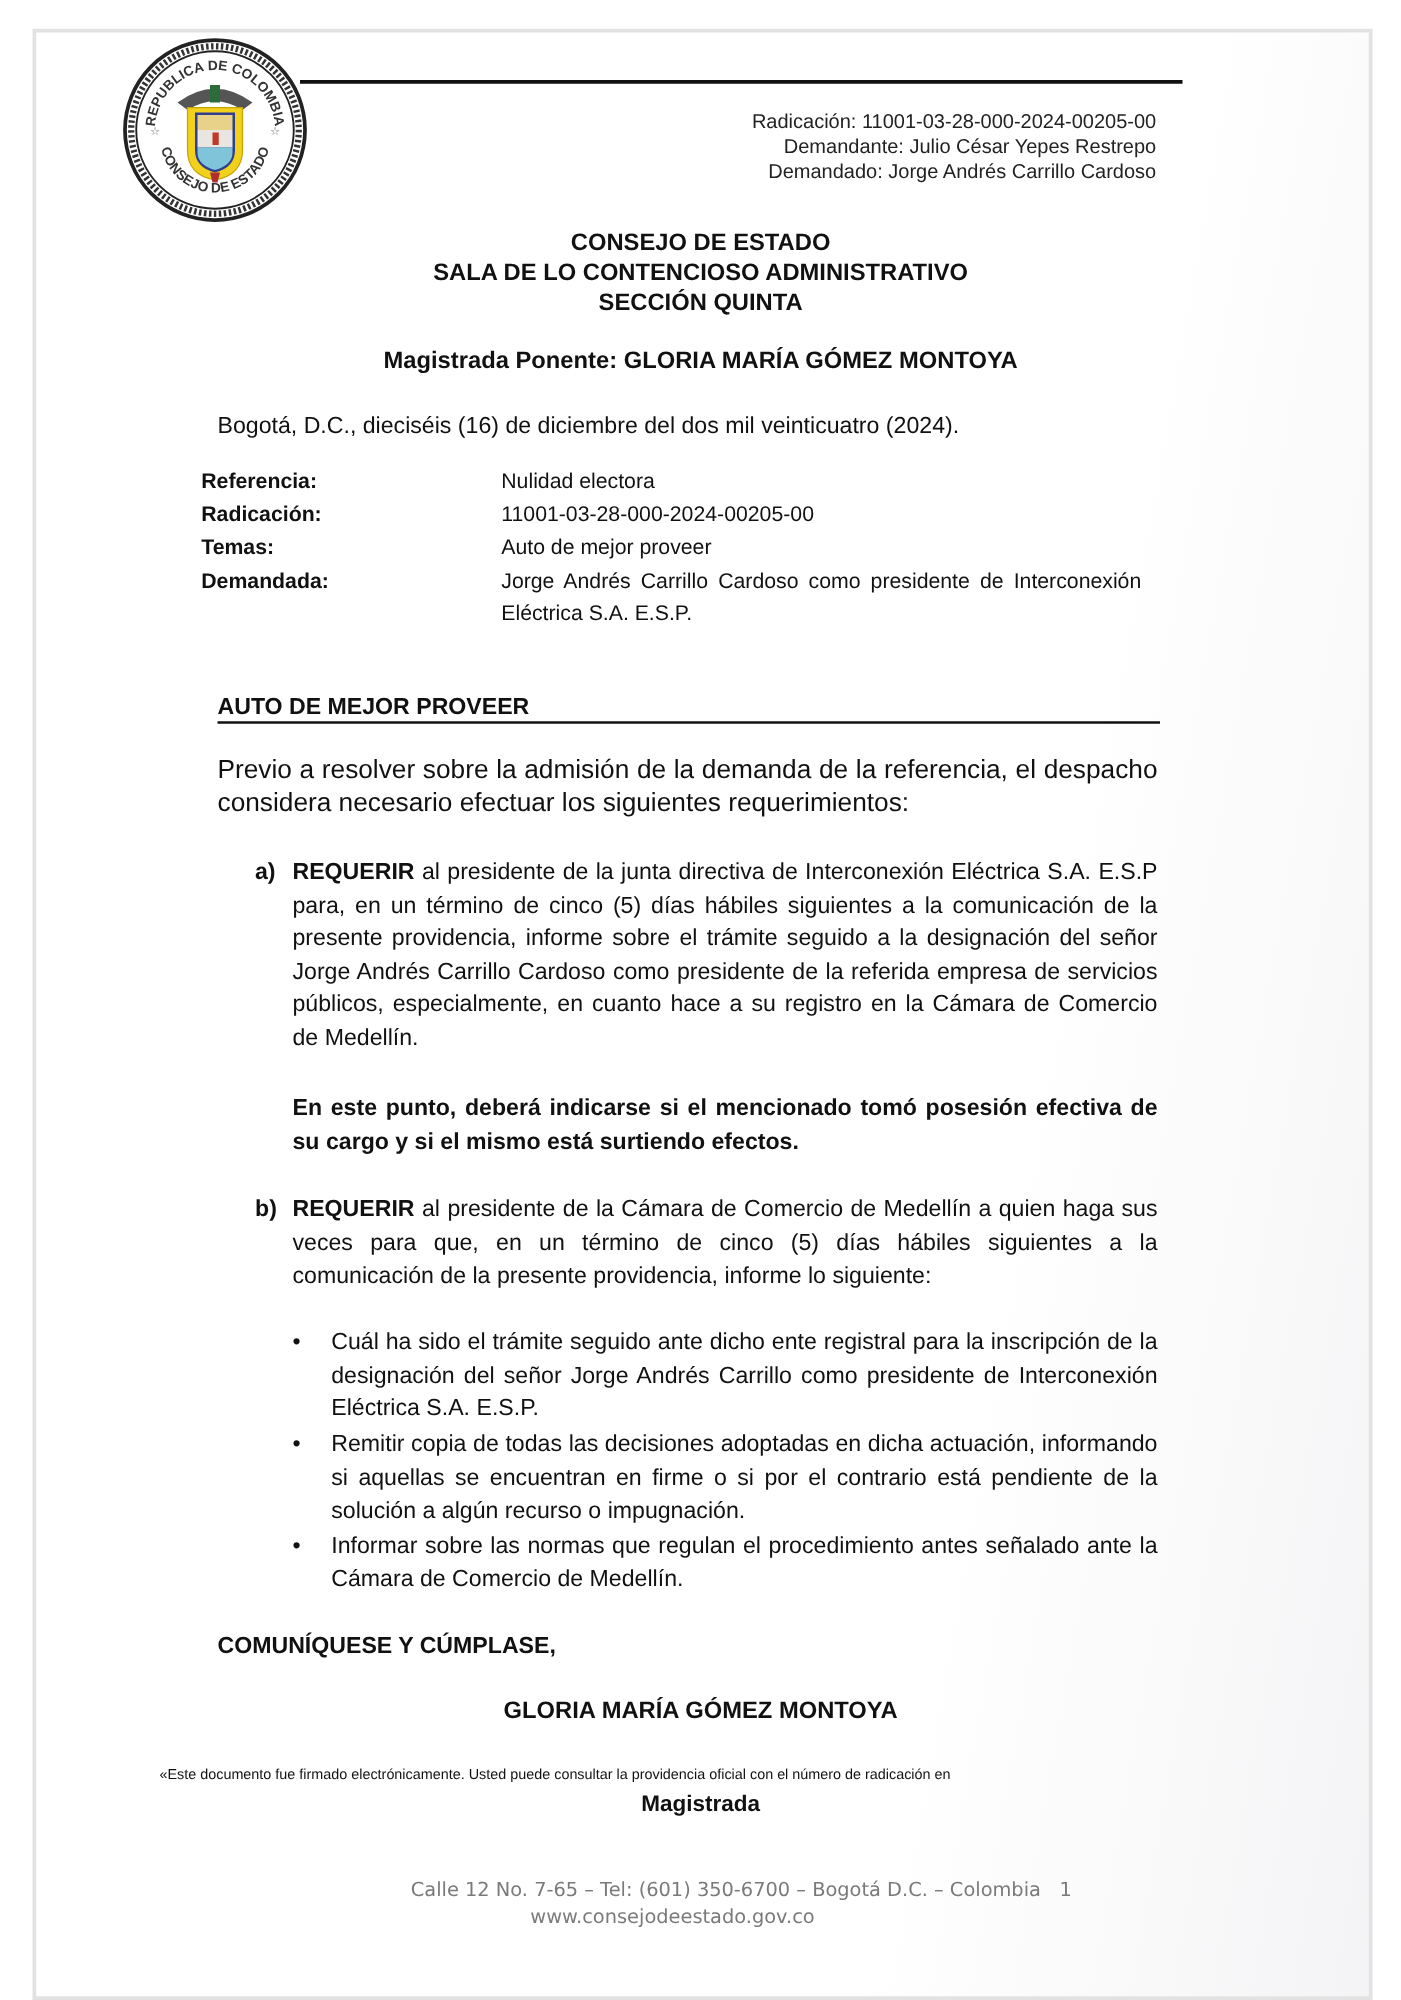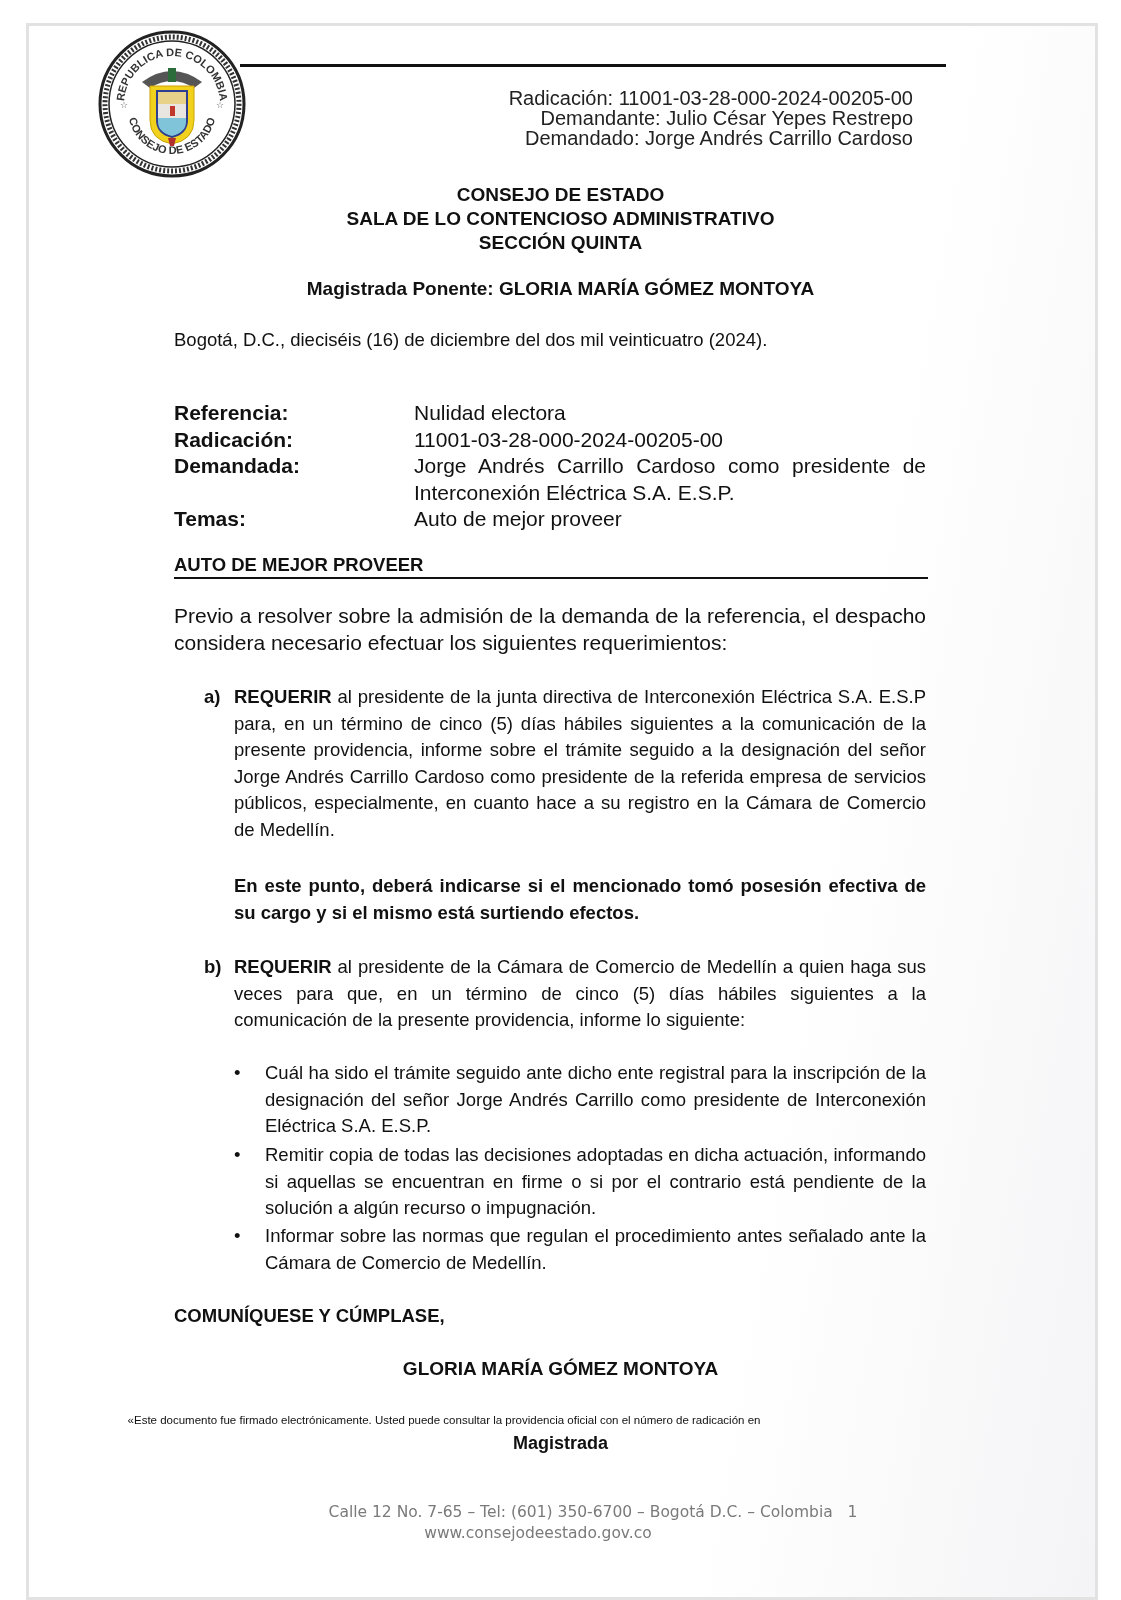--- a/index.html
+++ b/index.html
@@ -3,27 +3,27 @@
 <meta charset="utf-8">
 <style>
   html, body { margin:0; padding:0; }
   body { width:1121px; height:1600px; background:#ffffff; position:relative; overflow:hidden;
          font-family:"Liberation Sans", sans-serif; color:#111; }
   .page { position:absolute; left:26px; top:23px; width:1072px; height:1577px; background:#fff;
           border:3px solid #e2e2e2; box-sizing:border-box;
           background: linear-gradient(100deg, #ffffff 70%, #f4f4f6 100%); }
   .seal { position:absolute; left:98px; top:30px; width:148px; height:148px; }
   .topline { position:absolute; left:240px; top:64px; width:706px; height:3px; background:#111; }
-  .hdr-right { position:absolute; right:208px; top:88px; text-align:right; font-size:20px; line-height:20px; color:#222; }
+  .hdr-right { position:absolute; right:196px; top:88px; text-align:right; font-size:16px; line-height:20px; color:#222; }
   .center { position:absolute; left:0; width:1121px; text-align:center; font-weight:bold; }
   .t1 { top:183px; font-size:19px; line-height:24px; }
   .ponente { top:278px; font-size:19px; }
   .txt { position:absolute; font-size:18.5px; line-height:26.5px; }
   .date { left:174px; top:327px; }
-  .meta { position:absolute; left:174px; top:372px; width:752px; font-size:21px; line-height:26.5px;margin-top:28px; }
+  .meta { position:absolute; left:161px; top:372px; width:752px; font-size:17px; line-height:26.5px; }
   .meta .row { display:flex; }
   .meta .k { width:240px; font-weight:bold; flex-shrink:0; }
   .meta .v { flex:1; text-align:justify; }
   .section-title { position:absolute; left:174px; top:554px; width:754px; font-weight:bold; font-size:18.5px;
                    border-bottom:2px solid #111; padding-bottom:1px; }
   .para { position:absolute; left:174px; width:752px; font-size:21px; line-height:26.5px; text-align:justify; }
   .item { position:absolute; left:204px; width:722px; font-size:18.5px; line-height:26.5px; text-align:justify; }
   .item .lbl { position:absolute; left:0; top:0; font-weight:bold; }
   .item .body { margin-left:30px; }
   .bul { position:absolute; left:234px; width:692px; font-size:18.5px; line-height:26.5px; text-align:justify; }
@@ -86,26 +86,26 @@
 <div class="meta">
   <div class="row">
     <div class="k">Referencia:</div>
     <div class="v">Nulidad electora</div>
   </div>
   <div class="row">
     <div class="k">Radicación:</div>
     <div class="v">11001-03-28-000-2024-00205-00</div>
   </div>
   <div class="row">
+    <div class="k">Temas:</div>
+    <div class="v">Auto de mejor proveer</div>
+  </div>
+  <div class="row">
     <div class="k">Demandada:</div>
     <div class="v">Jorge Andrés Carrillo Cardoso como presidente de Interconexión Eléctrica S.A. E.S.P.</div>
-  </div>
-  <div class="row">
-    <div class="k">Temas:</div>
-    <div class="v">Auto de mejor proveer</div>
   </div>
 </div>
 
 <div class="section-title">AUTO DE MEJOR PROVEER</div>
 
 <div class="para" style="top:603px;">Previo a resolver sobre la admisión de la demanda de la referencia, el despacho considera necesario efectuar los siguientes requerimientos:</div>
 
 <div class="item" style="top:684px;">
   <span class="lbl">a)</span>
   <div class="body"><b>REQUERIR</b><span> al presidente de la junta directiva de Interconexión Eléctrica S.A. E.S.P para, en un término de cinco (5) días hábiles siguientes a la comunicación de la presente providencia, informe sobre el trámite seguido a la designación del señor Jorge Andrés Carrillo Cardoso como presidente de la referida empresa de servicios públicos, especialmente, en cuanto hace a su registro en la Cámara de Comercio de Medellín.</span></div>

